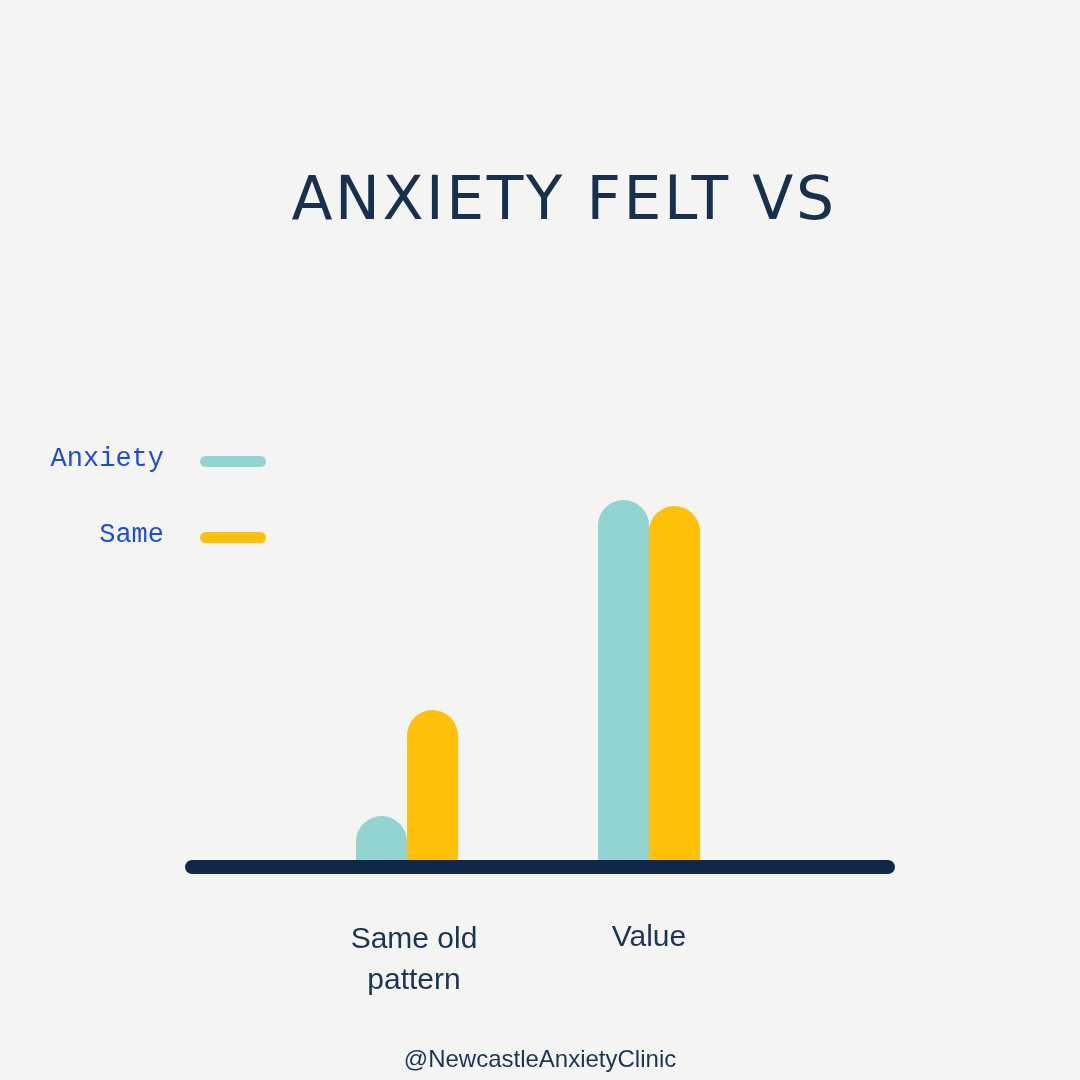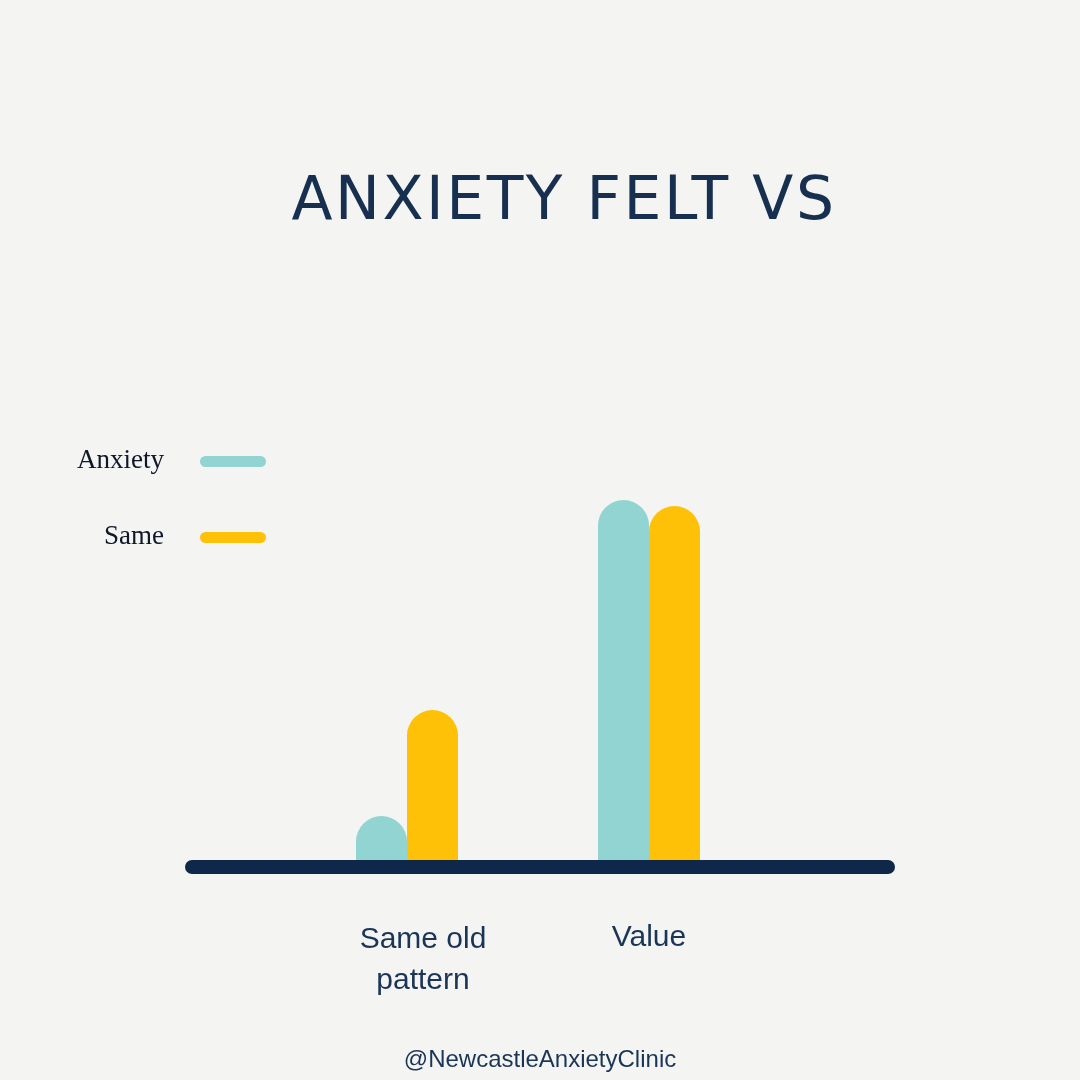--- a/index.html
+++ b/index.html
@@ -53,22 +53,22 @@
   }
   .legend-row {
     position: relative;
     height: 76px;
   }
   .legend-label {
     position: absolute;
     right: 116px;
     top: 8px;
     font-size: 27px;
-    color: #0f172a;
-    font-family: Liberation Serif, serif;
+    color: #1d4ed8;
+    font-family: Liberation Mono, monospace;
     white-space: nowrap;
   }
   .legend-swatch {
     position: absolute;
     left: 160px;
     top: 20px;
     width: 66px;
     height: 11px;
     border-radius: 6px;
   }
@@ -109,21 +109,21 @@
 
   
   .cat-label {
     position: absolute;
     text-align: center;
     color: #1b3556;
     font-size: 30px;
     line-height: 41px;
     font-family: "Liberation Sans", sans-serif;
   }
-  .cat-1 { left: 303px; top: 917px; width: 240px; }
+  .cat-1 { left: 294px; top: 917px; width: 240px; }
   .cat-2 { left: 509px; top: 915px; width: 280px; }
   .cat-line { display: block; }
 
   
   .handle {
     position: absolute;
     left: 0;
     top: 1036px;
     width: 1080px;
     text-align: center;

